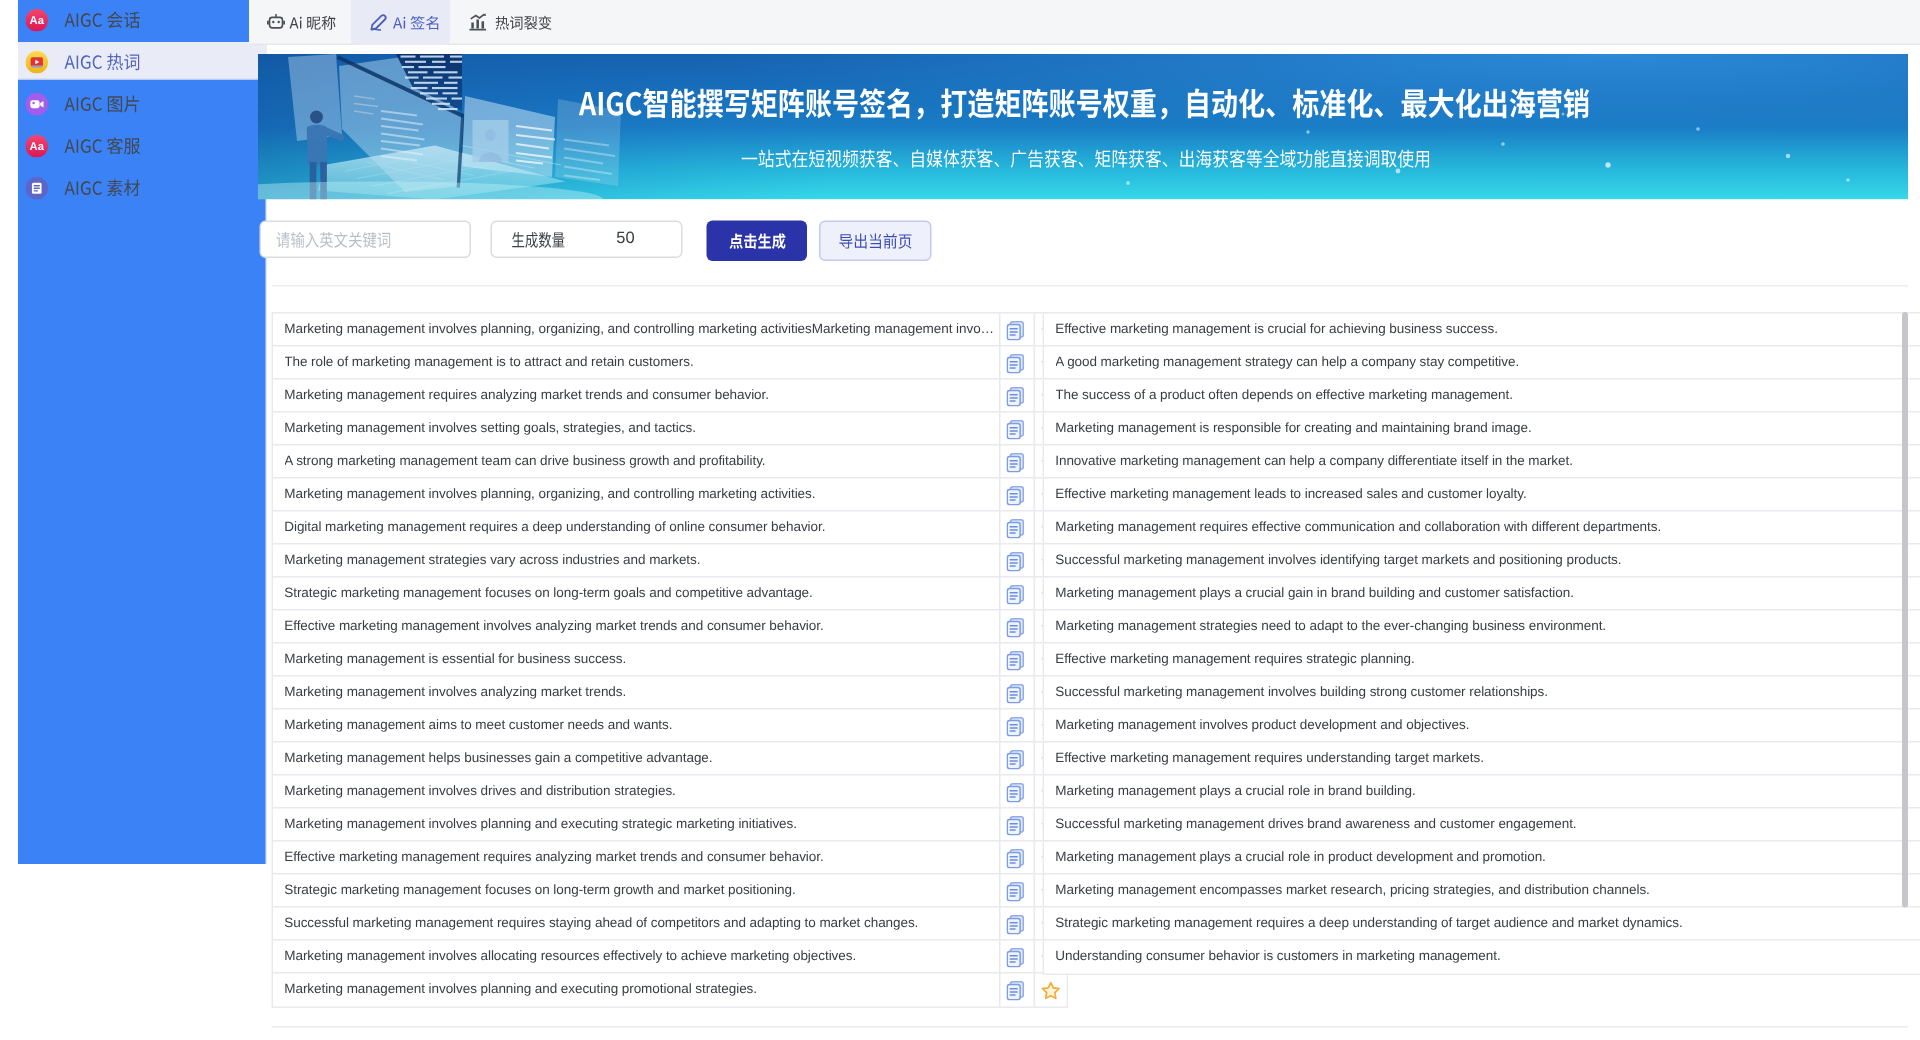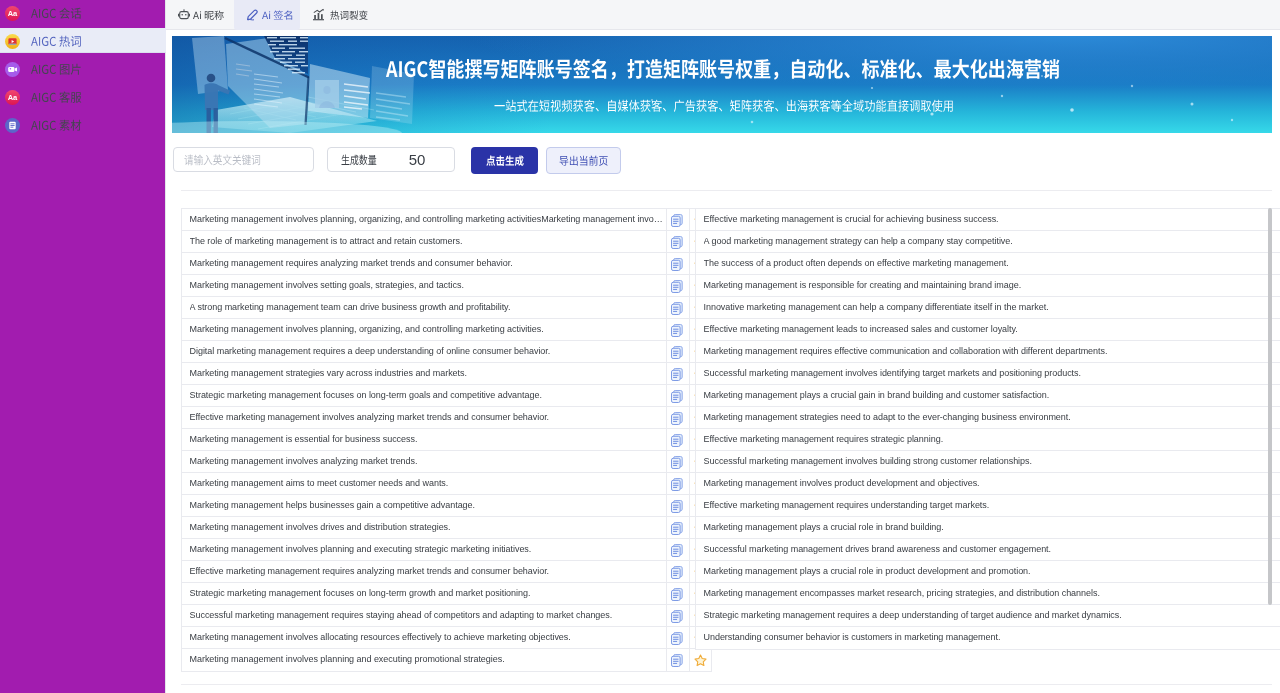--- a/index.html
+++ b/index.html
@@ -1,28 +1,28 @@
 <!DOCTYPE html>
 <html><head><meta charset="utf-8"><title>AIGC</title><style>
 *{margin:0;padding:0;box-sizing:border-box}
 html,body{width:1280px;height:693px;overflow:hidden;background:#fff;font-family:"Liberation Sans",sans-serif}
 #app{position:absolute;left:0;top:0;width:1280px;height:693px}
-.sidebar{position:absolute;left:0;top:0;width:166px;height:693px;background:#a21caf;border-right:1px solid #e3e5ea}
+.sidebar{position:absolute;left:12px;top:0;width:166px;height:576px;background:#3b82f6;border-right:1px solid #e3e5ea}
 .sitem{position:absolute;left:0;width:166px;height:28px}
 .sitem.sel{background:#e9ecf7;height:25.2px;border-bottom:1px solid #dcdfef}
 .sic{position:absolute;left:4.6px;top:6px;width:15px;height:15px}
 .tabbar{position:absolute;left:166px;top:0;width:1114px;height:30px;background:#f5f6f8;border-bottom:1px solid #e6e7ec}
 .tabact{position:absolute;left:68px;top:0;width:66px;height:30px;background:#e8eaf6;border-radius:0 0 3px 3px}
 .tabic{position:absolute;top:9px}
 .banner{position:absolute;left:172px;top:36px;width:1100px;height:97px;overflow:hidden}
 .ctl{position:absolute;border-radius:4px}
 .inp{border:1px solid #d9dce3;background:#fff}
 .btn1{background:#2a33a7}
 .btn2{background:#eef0fb;border:1px solid #c3cbec}
-.num50{position:absolute;left:400px;top:147px;width:34px;line-height:25px;text-align:center;font-size:15px;color:#3a3f46}
+.num50{position:absolute;left:400px;top:147px;width:34px;line-height:25px;text-align:center;font-size:11px;color:#3a3f46}
 .hline{position:absolute;left:181px;width:1091px;height:1px;background:#ececf0}
 .tbl{position:absolute;background:#fff;border:1px solid #e9eaef}
 .row{position:relative;height:22px;border-bottom:1px solid #e9eaef}
 .row:last-child{border-bottom:none}
 .vline{position:absolute;top:0;bottom:0;width:1px;background:#e9eaef;z-index:2}
 .txt{display:block;margin:0 48px 0 7.5px;line-height:21.8px;font-size:9px;color:#393d43;white-space:nowrap;overflow:hidden;text-overflow:ellipsis;letter-spacing:-0.04px}
 .ic{position:absolute;top:4.5px;width:12px;height:13px}
 .icp{right:28px}
 .ist{right:4.5px;width:13px}
 .thumb{position:absolute;left:1268px;top:208px;width:4px;height:397px;background:#c5c6c9;border-radius:2px}

